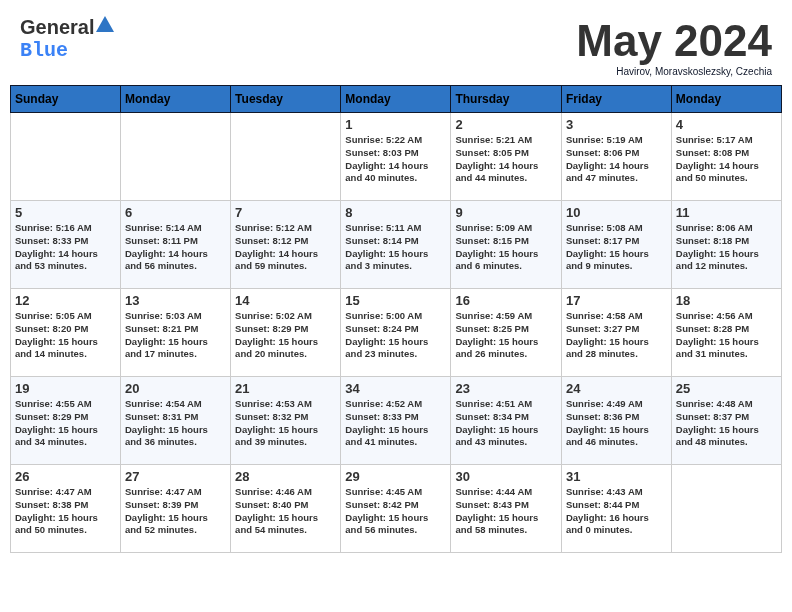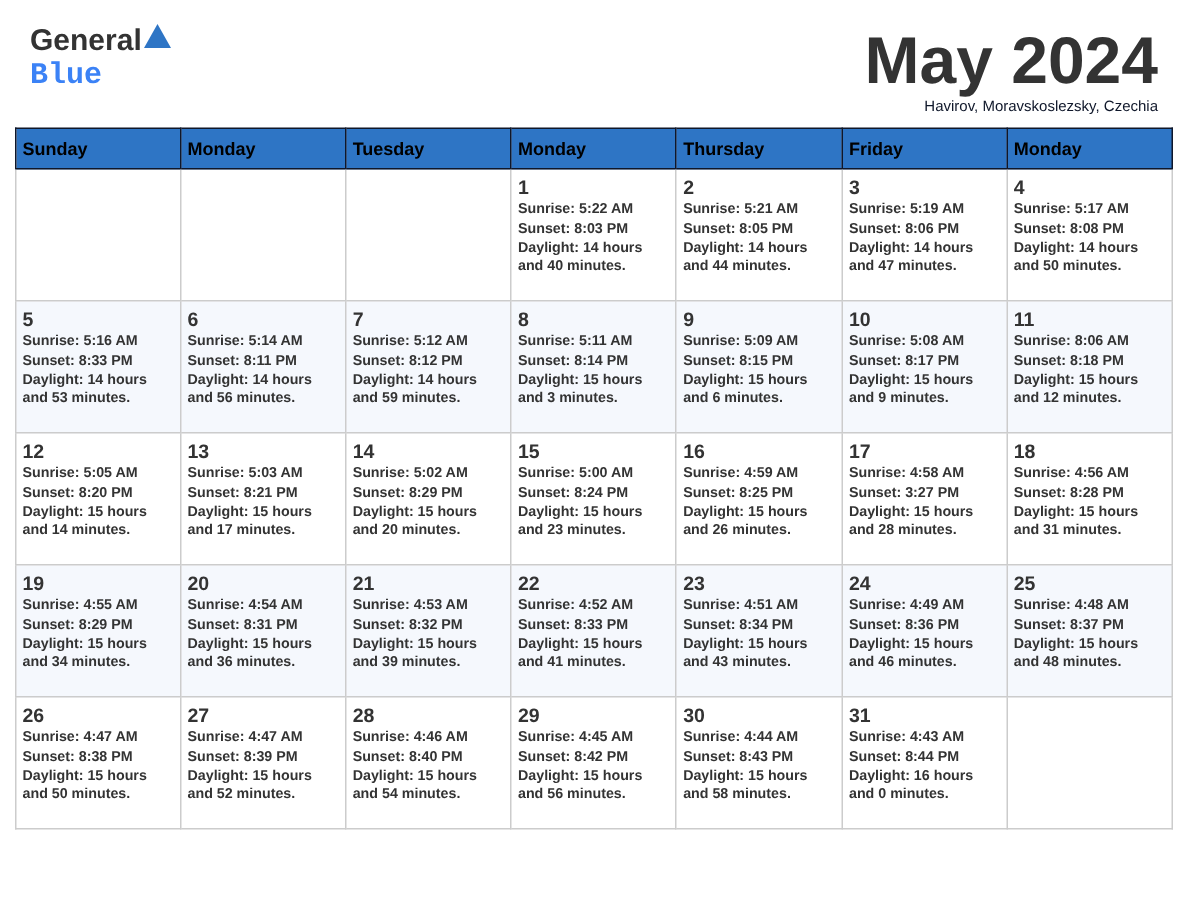--- a/index.html
+++ b/index.html
@@ -246,21 +246,21 @@
 Sunset: 8:31 PM
 Daylight: 15 hours and 36 minutes.</div>
           </td>
           <td>
             <div class="day-num">21</div>
             <div class="day-info">Sunrise: 4:53 AM
 Sunset: 8:32 PM
 Daylight: 15 hours and 39 minutes.</div>
           </td>
           <td>
-            <div class="day-num">22</div>
+            <div class="day-num">34</div>
             <div class="day-info">Sunrise: 4:52 AM
 Sunset: 8:33 PM
 Daylight: 15 hours and 41 minutes.</div>
           </td>
           <td>
             <div class="day-num">23</div>
             <div class="day-info">Sunrise: 4:51 AM
 Sunset: 8:34 PM
 Daylight: 15 hours and 43 minutes.</div>
           </td>

